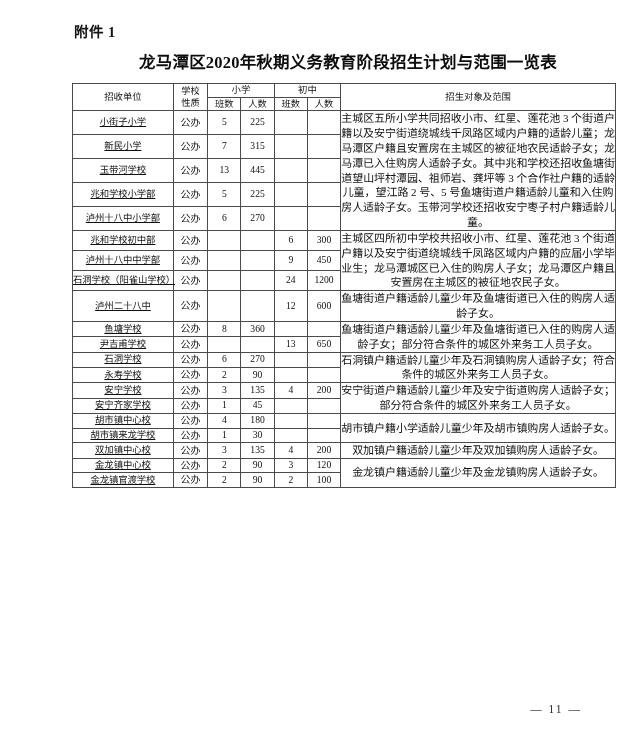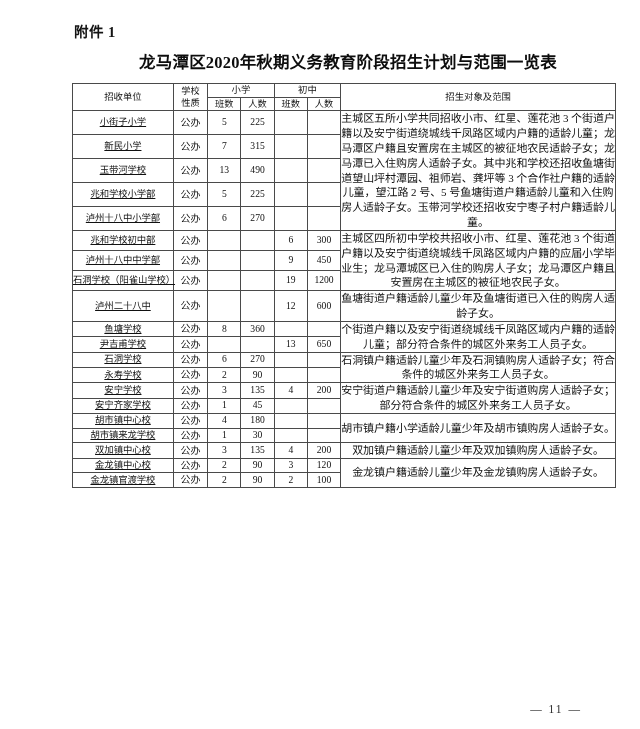--- a/index.html
+++ b/index.html
@@ -159,21 +159,21 @@
           <td class="nature-cell">公办</td>
           <td class="num-cell">7</td>
           <td class="num-cell">315</td>
           <td class="num-cell"></td>
           <td class="num-cell"></td>
         </tr>
         <tr>
           <td class="unit-cell">玉带河学校</td>
           <td class="nature-cell">公办</td>
           <td class="num-cell">13</td>
-          <td class="num-cell">490</td>
+          <td class="num-cell">445</td>
           <td class="num-cell"></td>
           <td class="num-cell"></td>
         </tr>
         <tr>
           <td class="unit-cell">兆和学校小学部</td>
           <td class="nature-cell">公办</td>
           <td class="num-cell">5</td>
           <td class="num-cell">225</td>
           <td class="num-cell"></td>
           <td class="num-cell"></td>
@@ -201,40 +201,40 @@
           <td class="num-cell"></td>
           <td class="num-cell"></td>
           <td class="num-cell">9</td>
           <td class="num-cell">450</td>
         </tr>
         <tr>
           <td class="unit-cell">石洞学校（阳雀山学校）</td>
           <td class="nature-cell">公办</td>
           <td class="num-cell"></td>
           <td class="num-cell"></td>
-          <td class="num-cell">19</td>
+          <td class="num-cell">24</td>
           <td class="num-cell">1200</td>
         </tr>
         <tr>
           <td class="unit-cell">泸州二十八中</td>
           <td class="nature-cell">公办</td>
           <td class="num-cell"></td>
           <td class="num-cell"></td>
           <td class="num-cell">12</td>
           <td class="num-cell">600</td>
           <td class="desc-cell" rowspan="1">鱼塘街道户籍适龄儿童少年及鱼塘街道已入住的购房人适龄子女。</td>
         </tr>
         <tr>
           <td class="unit-cell">鱼塘学校</td>
           <td class="nature-cell">公办</td>
           <td class="num-cell">8</td>
           <td class="num-cell">360</td>
           <td class="num-cell"></td>
           <td class="num-cell"></td>
-          <td class="desc-cell" rowspan="2">个街道户籍以及安宁街道绕城线千凤路区域内户籍的适龄儿童；部分符合条件的城区外来务工人员子女。</td>
+          <td class="desc-cell" rowspan="2">鱼塘街道户籍适龄儿童少年及鱼塘街道已入住的购房人适龄子女；部分符合条件的城区外来务工人员子女。</td>
         </tr>
         <tr>
           <td class="unit-cell">尹吉甫学校</td>
           <td class="nature-cell">公办</td>
           <td class="num-cell"></td>
           <td class="num-cell"></td>
           <td class="num-cell">13</td>
           <td class="num-cell">650</td>
         </tr>
         <tr>

